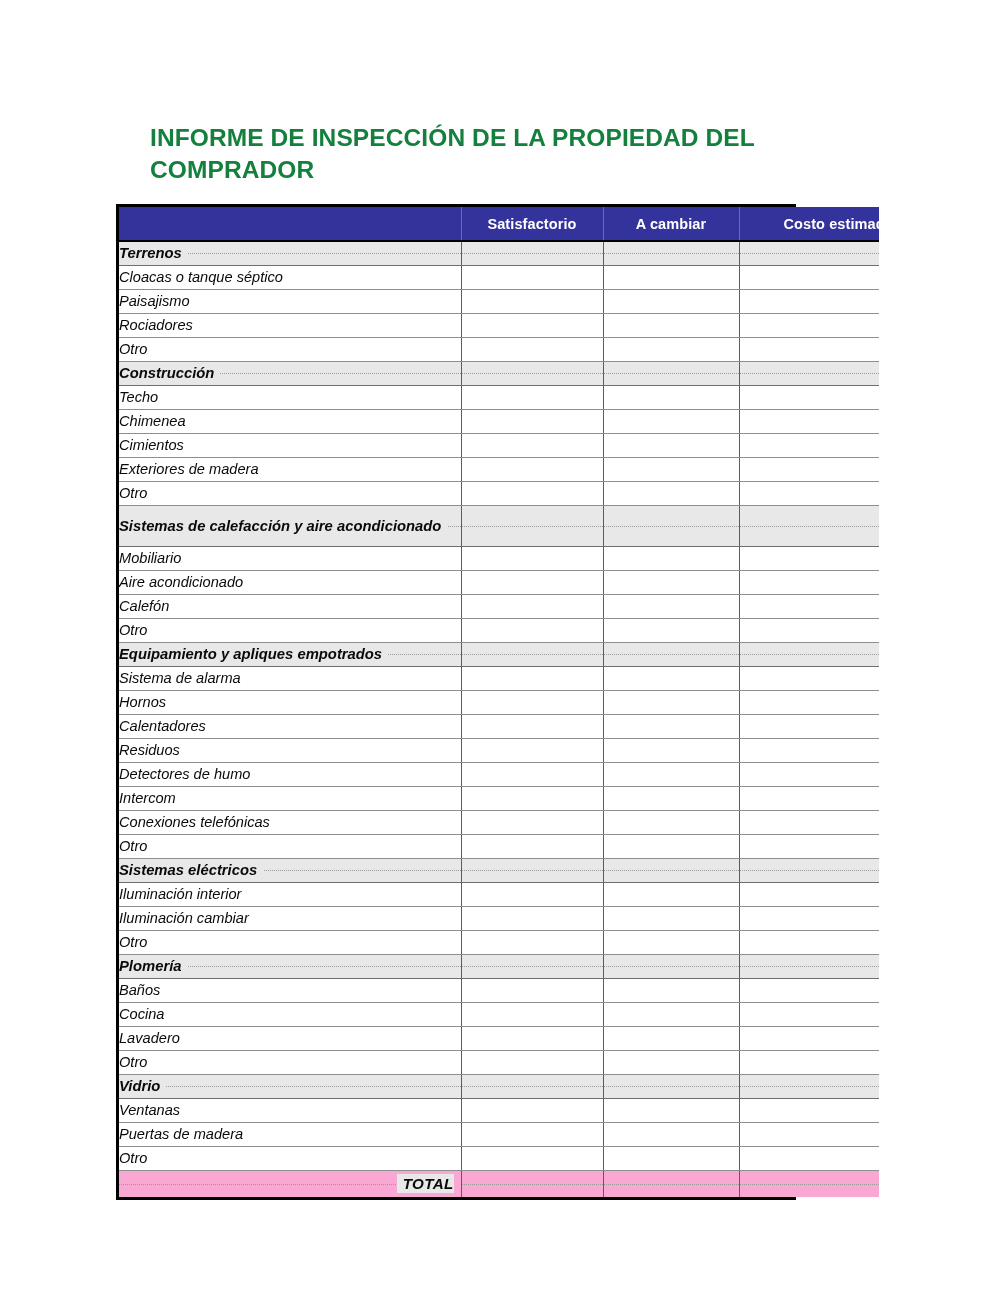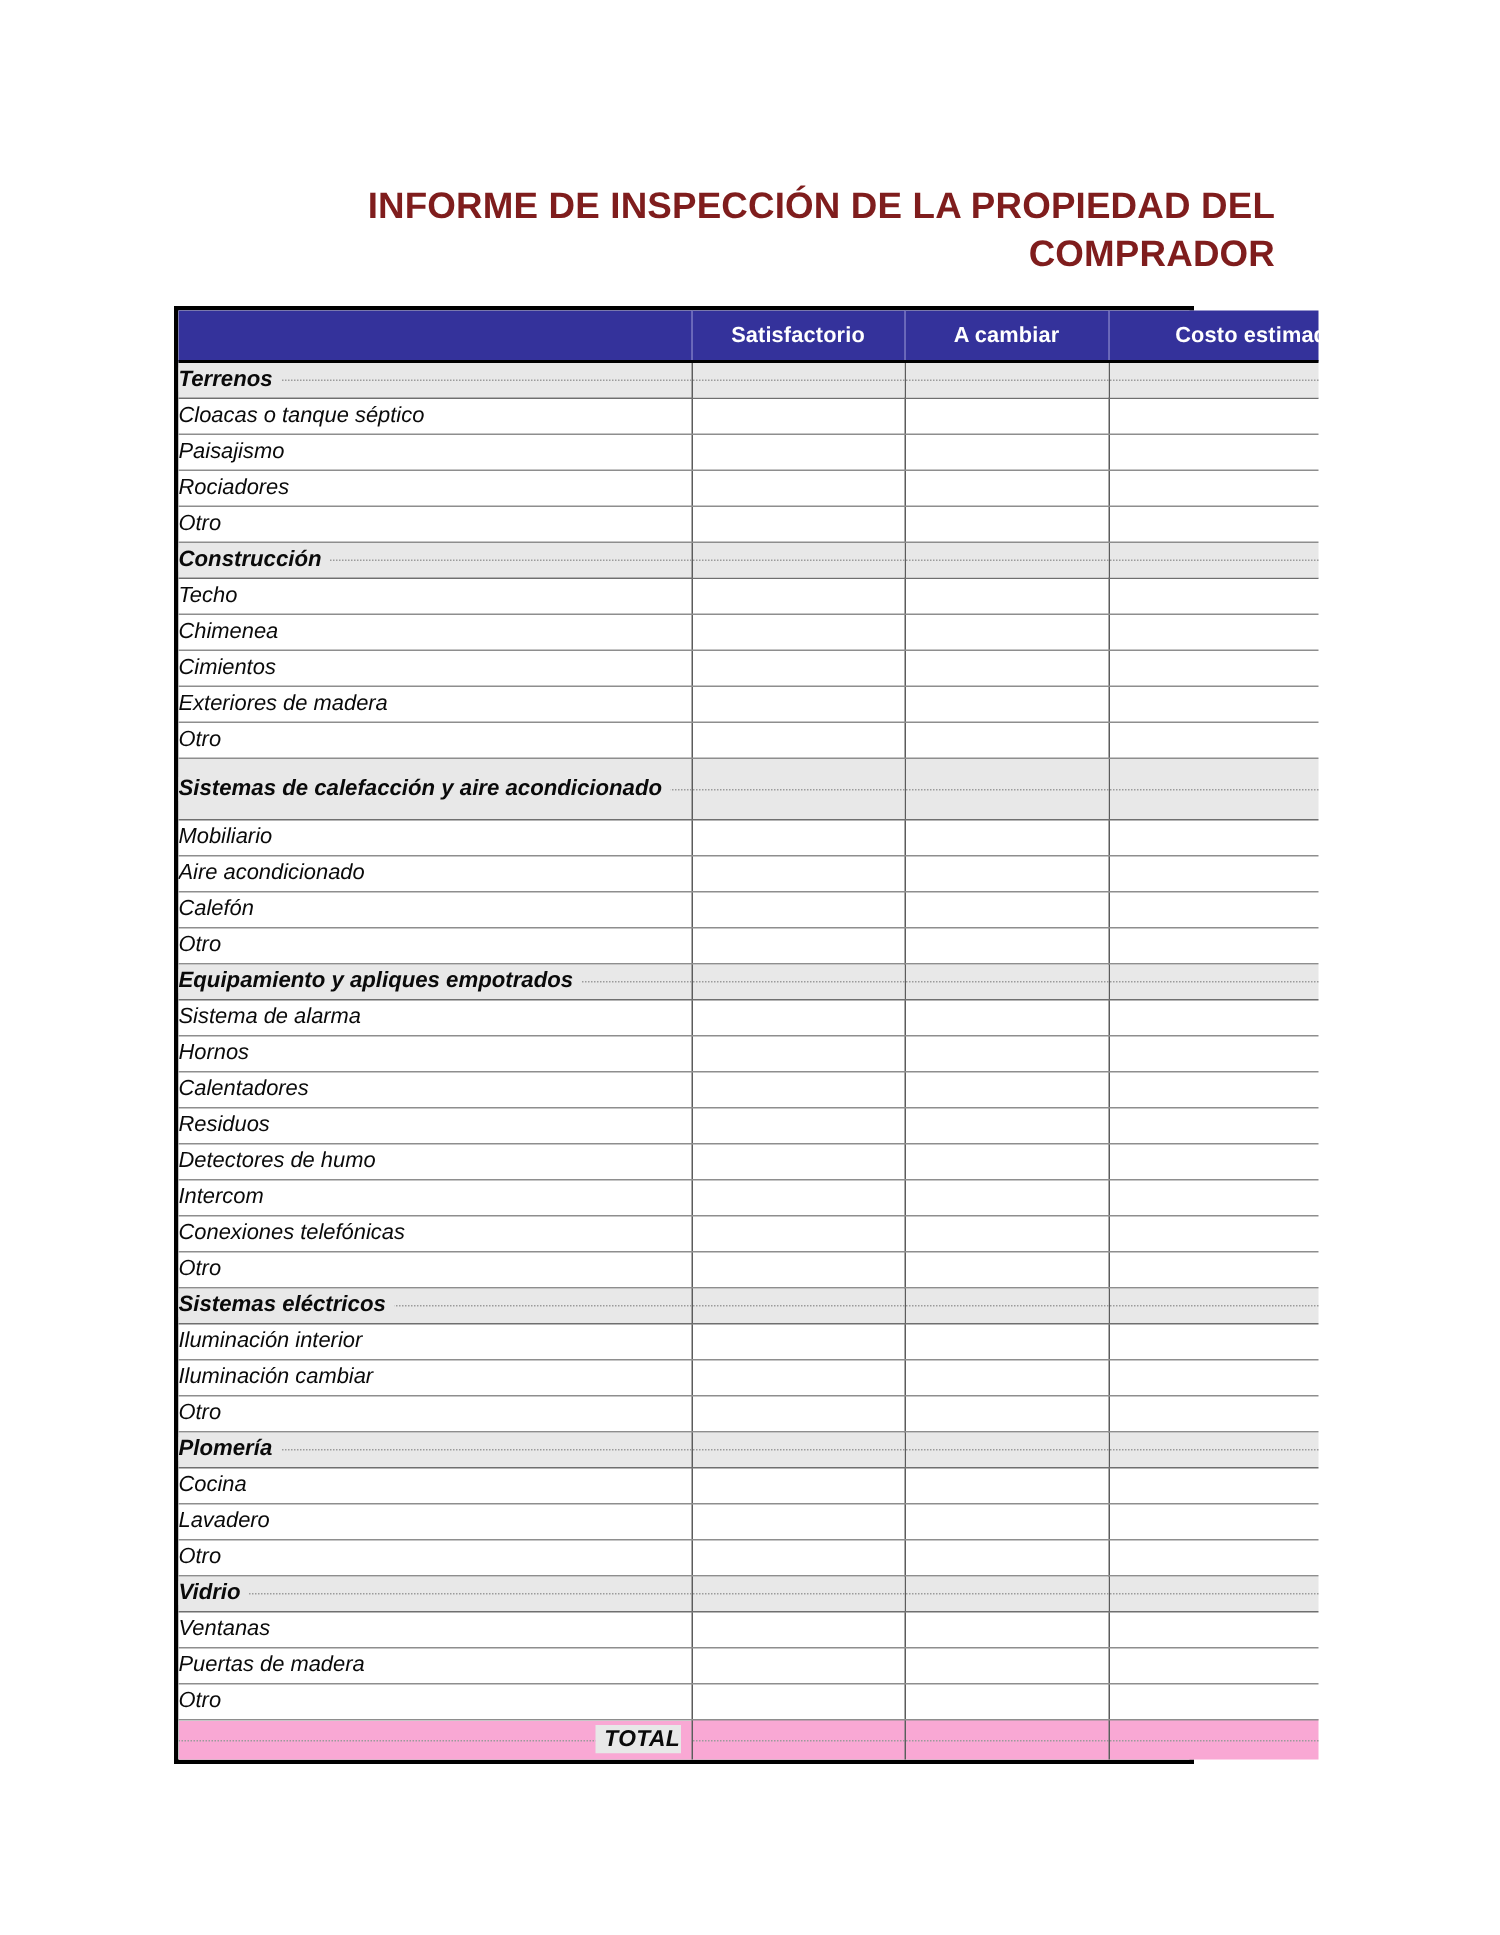--- a/index.html
+++ b/index.html
@@ -22,26 +22,26 @@
     background: #ffffff;
     box-sizing: border-box;
   }
 
   
   .doc-title {
     position: absolute;
     left: 150px;
     top: 122px;
     width: 700px;
-    text-align: right;
+    text-align: left;
     font-size: 24.5px;
     font-weight: bold;
     line-height: 1.32;
     letter-spacing: 0.1px;
-    color: #7f1d1d;
+    color: #15803d;
   }
 
   
   .table-wrap {
     position: absolute;
     left: 116px;
     top: 204px;
     width: 680px;
     border: 3px solid #000000;
     box-sizing: border-box;
@@ -423,20 +423,26 @@
               <span class="dots"></span>
             </td>
             <td class="fillcell">
               <span class="dots"></span>
             </td>
             <td class="fillcell">
               <span class="dots"></span>
             </td>
           </tr>
           <tr class="row">
+            <td class="item">Baños</td>
+            <td class="valcell"></td>
+            <td class="valcell"></td>
+            <td class="valcell"></td>
+          </tr>
+          <tr class="row">
             <td class="item">Cocina</td>
             <td class="valcell"></td>
             <td class="valcell"></td>
             <td class="valcell"></td>
           </tr>
           <tr class="row">
             <td class="item">Lavadero</td>
             <td class="valcell"></td>
             <td class="valcell"></td>
             <td class="valcell"></td>

